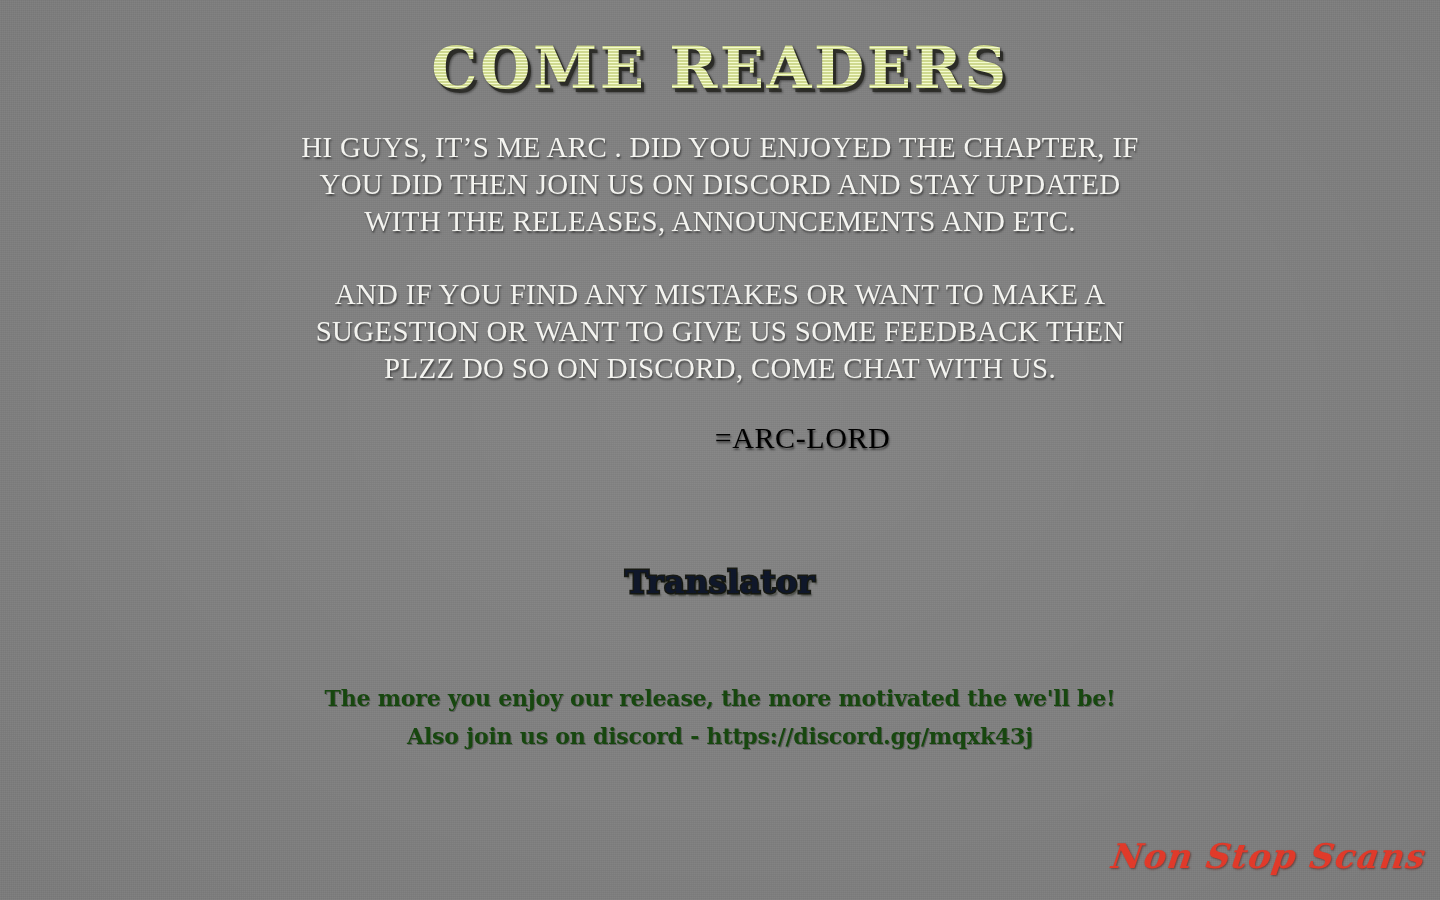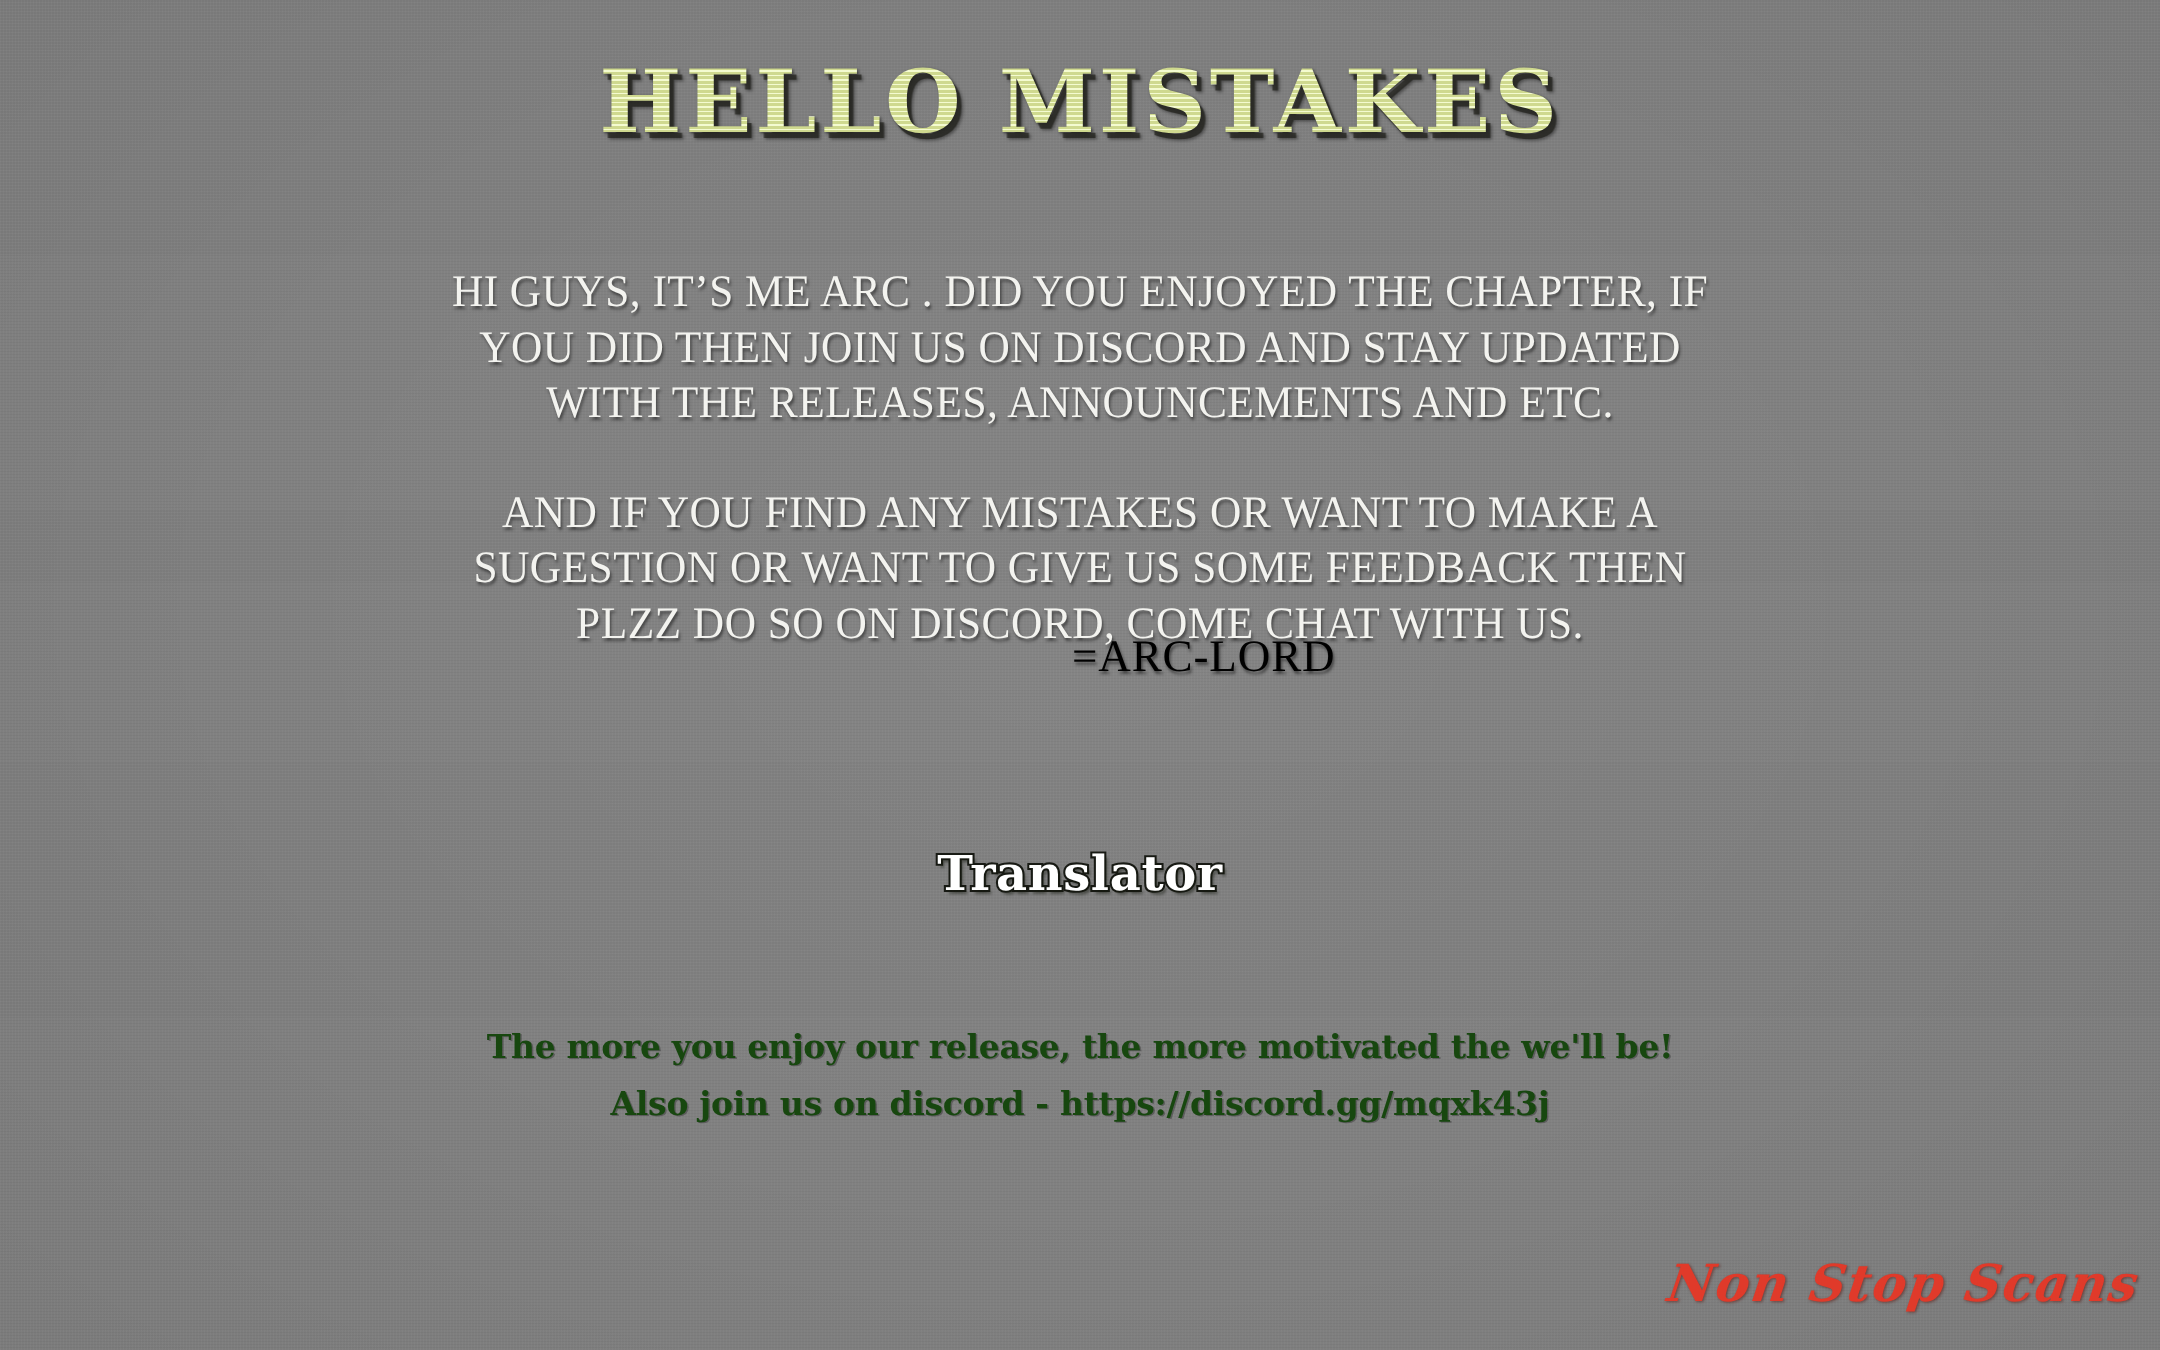--- a/index.html
+++ b/index.html
@@ -66,21 +66,20 @@
             drop-shadow(1px 1px 1px rgba(0,0,0,0.55));
   }
 
   
   .body-block {
     position: absolute;
     top: 128px;
     left: 0;
     width: 100%;
     text-align: center;
-    margin-top: 48px;
   }
   .body-par {
     font-family: "Liberation Serif", serif;
     font-size: 30px;
     font-weight: 400;
     line-height: 37px;
     color: #f3f3ef;
     letter-spacing: 0.3px;
     transform: scaleX(0.965);
     text-shadow: 1px 2px 2px rgba(20,20,20,0.55);
@@ -127,21 +126,21 @@
   .recruit-role {
     position: absolute;
     top: 563px;
     left: 0;
     width: 100%;
     text-align: center;
     font-family: "DejaVu Serif", "Liberation Serif", serif;
     font-size: 32px;
     font-weight: 700;
     letter-spacing: 0.4px;
-    color: #ffffff;
+    color: #0f172a;
     -webkit-text-stroke: 2.8px #181a14;
     paint-order: stroke fill;
     text-shadow: 2px 3px 2px rgba(20,24,14,0.5);
   }
 
   
   .footer-block {
     position: absolute;
     top: 679px;
     left: 0;
@@ -172,21 +171,21 @@
     text-shadow: 1px 1px 2px rgba(90,20,12,0.55);
   }
 </style>
 </head>
 <body>
 
 <div id="page">
   <div id="content">
 
     <div class="title-block">
-      <span class="title">HELLO MISTAKES</span>
+      <span class="title">COME READERS</span>
     </div>
 
     <div class="body-block">
 
       <p class="body-par">
         <span class="ln">HI GUYS, IT’S ME ARC . DID YOU ENJOYED THE CHAPTER, IF</span>
         <span class="ln">YOU DID THEN JOIN US ON DISCORD AND STAY UPDATED</span>
         <span class="ln">WITH THE RELEASES, ANNOUNCEMENTS AND ETC.</span>
       </p>
 

